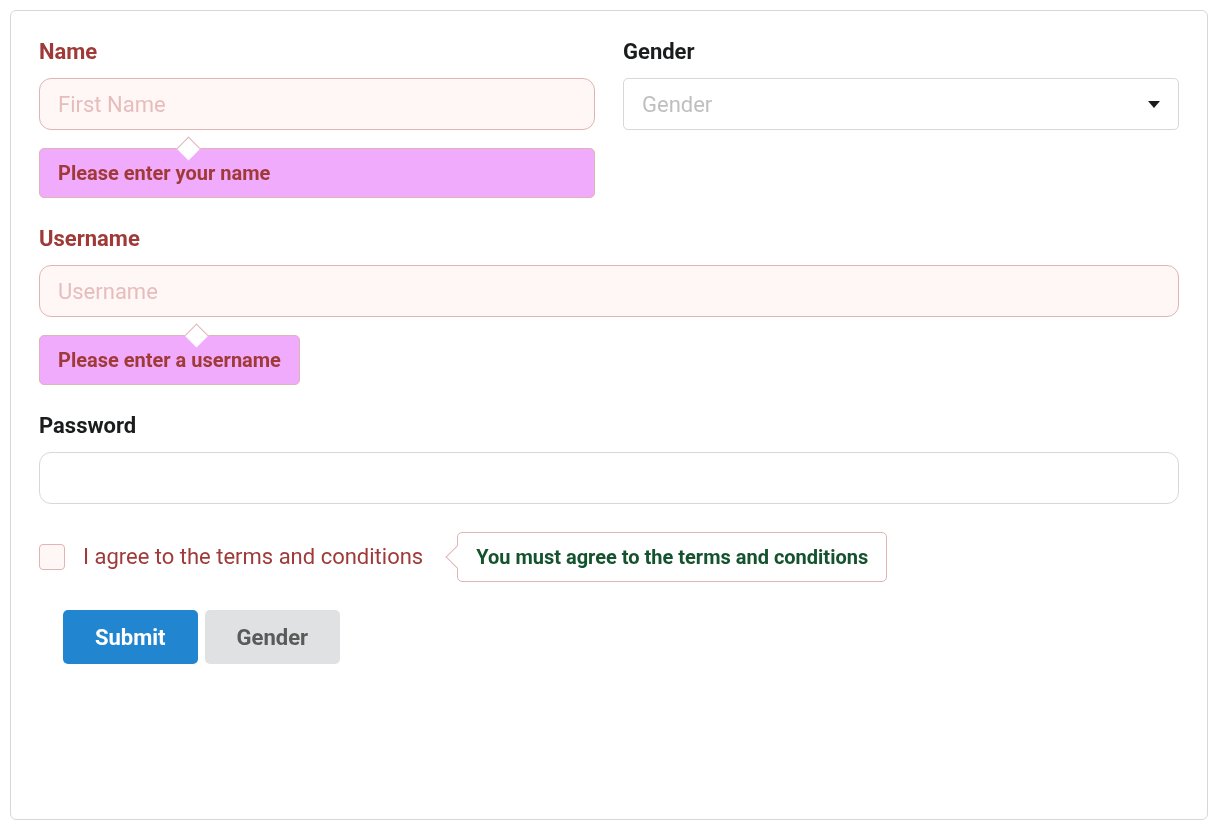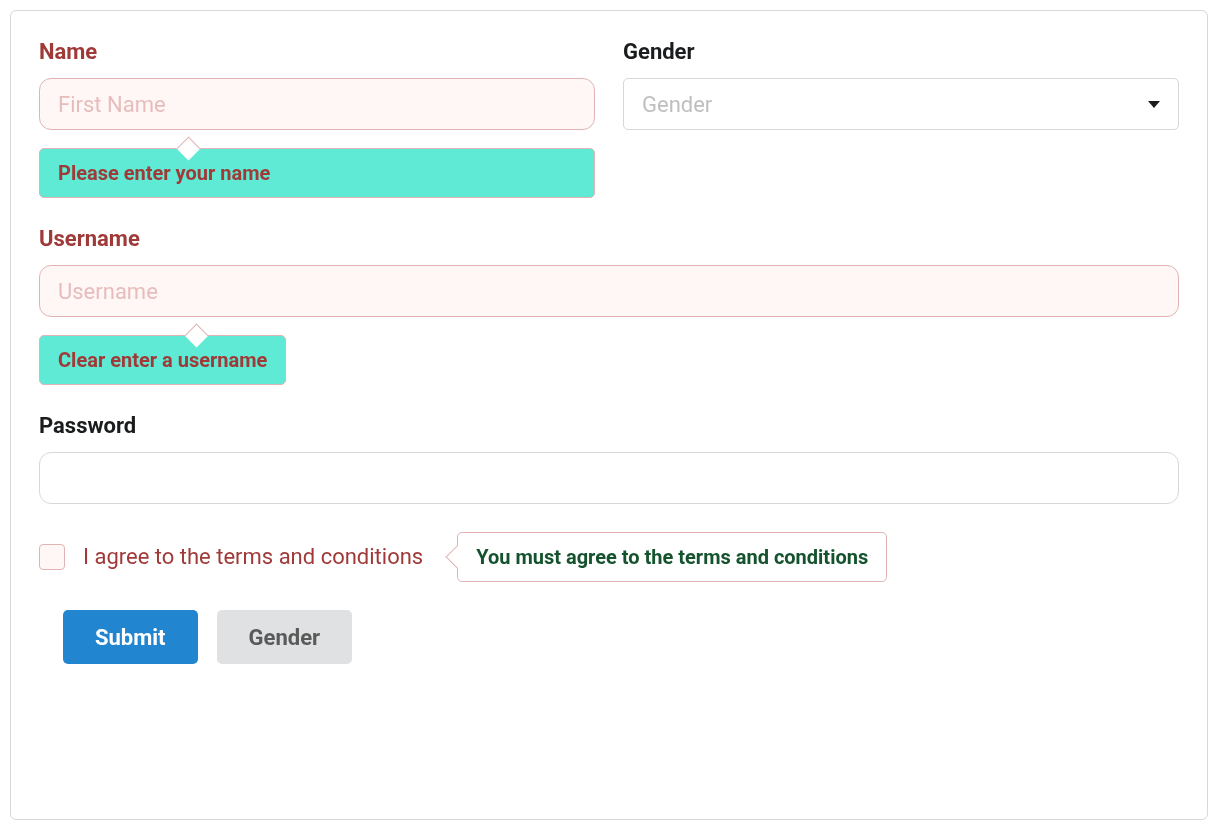--- a/index.html
+++ b/index.html
@@ -89,21 +89,21 @@
     .tooltip {
       position: relative;
       display: inline-block;
       margin-top: 18px;
       border: 1px solid #e0b4b4;
       border-radius: 5px;
       padding: 12px 18px;
       font-size: 20px;
       font-weight: 700;
       color: #9f3a38;
-      background: #5eead4;
+      background: #f0abfc;
     }
     .tooltip::before {
       content: "";
       position: absolute;
       top: -9px;
       left: 140px;
       width: 16px;
       height: 16px;
       background: #ffffff;
       border-top: 1px solid #e0b4b4;
@@ -155,21 +155,21 @@
       top: 50%;
       transform: translateY(-50%) rotate(-45deg);
       width: 16px;
       height: 16px;
       background: #ffffff;
       border-top: 1px solid #e0b4b4;
       border-left: 1px solid #e0b4b4;
     }
     .button-row {
       display: flex;
-      gap: 19px;
+      gap: 7px;
       padding-left: 24px;
     }
     .btn {
       height: 54px;
       padding: 0 32px;
       border: none;
       border-radius: 5px;
       font-size: 22px;
       font-weight: 700;
       cursor: pointer;
@@ -200,21 +200,21 @@
       <div class="select">
         <span>Gender</span>
         <span class="dropdown-icon"></span>
       </div>
     </div>
   </div>
 
   <div class="field-group">
     <label class="label error">Username</label>
     <input type="text" class="input error" placeholder="Username" style="">
-    <div class="tooltip tooltip-wide">Clear enter a username</div>
+    <div class="tooltip tooltip-wide">Please enter a username</div>
   </div>
 
   <div class="field-group">
     <label class="label">Password</label>
     <input type="password" class="input" style="">
   </div>
 
   <div class="checkbox-row">
     <div class="checkbox-group">
       <div class="checkbox"></div>

